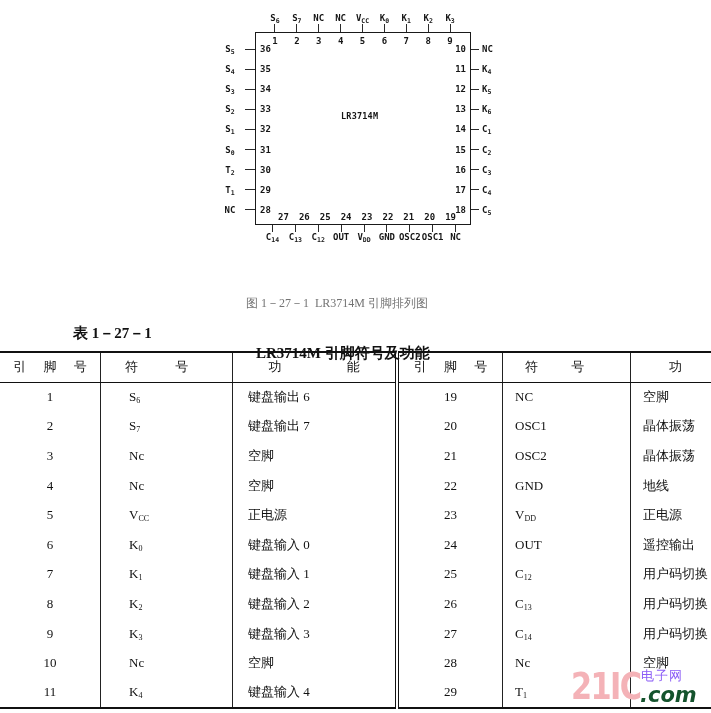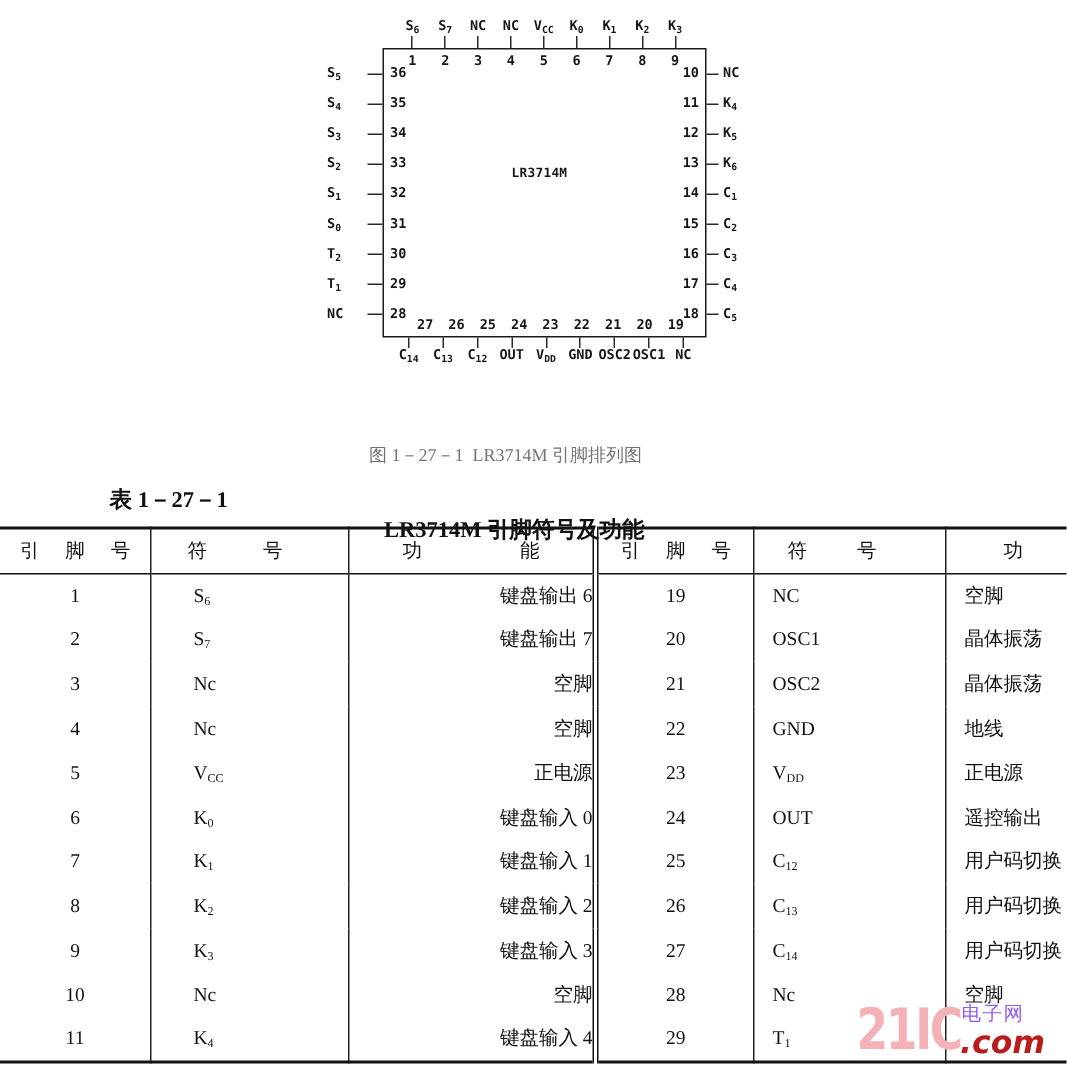--- a/index.html
+++ b/index.html
@@ -14,21 +14,21 @@
   .diag sub { font-size:6.5px; vertical-align:-2px; line-height:0; }
 
   .top-pins { position:absolute; left:264px; top:13px; display:flex; }
   .tp { width:21.9px; display:flex; flex-direction:column; align-items:center; }
   .tp .lbl { height:11px; line-height:11px; white-space:nowrap; }
   .tp .tick { width:1px; height:8px; background:#2a2a2a; }
   .tp .num { margin-top:4px; line-height:10px; }
 
   .left-pins { position:absolute; left:218px; top:39px; }
   .lp { height:20.1px; display:flex; align-items:center; }
-  .lp .lbl { width:24px; text-align:left; white-space:nowrap; }
+  .lp .lbl { width:24px; text-align:center; white-space:nowrap; }
   .lp .tick { width:10px; height:1px; background:#2a2a2a; margin-left:3px; }
   .lp .num { margin-left:5px; }
 
   .right-pins { position:absolute; left:446px; top:39px; }
   .rp { height:20.1px; display:flex; align-items:center; }
   .rp .num { width:20px; text-align:right; }
   .rp .tick { width:8px; height:1px; background:#2a2a2a; margin-left:5px; }
   .rp .lbl { margin-left:3px; white-space:nowrap; }
 
   .bottom-nums { position:absolute; left:273px; top:212px; display:flex; }
@@ -47,38 +47,38 @@
   
   table.pins { position:absolute; top:351px; left:0; width:711px; table-layout:fixed;
                border-collapse:collapse; border-top:2px solid #111; border-bottom:2px solid #111;
                font-size:13px; }
   table.pins td { padding:0; white-space:nowrap; overflow:hidden; }
   table.pins tr.head { height:30px; }
   table.pins tr.head td { border-bottom:1px solid #111; font-size:13px; }
   table.pins tr.row { height:29.6px; }
   .c1 { width:100px; text-align:center; border-right:1px solid #222; }
   .c2 { width:107px; padding-left:28px !important; border-right:1px solid #222; }
-  .c3 { width:162px; padding-left:15px !important; border-right:4px double #111;text-align:right; }
+  .c3 { width:162px; padding-left:15px !important; border-right:4px double #111; }
   .c4 { width:103px; text-align:center; border-right:1px solid #222; }
   .c5 { width:105px; padding-left:12px !important; border-right:1px solid #222; }
   .c6 { width:134px; padding-left:12px !important; }
   tr.head .c1, tr.head .c4 { word-spacing:14px; }
   tr.head .c2 { padding-left:24px !important; word-spacing:34px; }
   tr.head .c3 { text-align:center; padding-left:0 !important; word-spacing:62px; }
   tr.head .c5 { padding-left:22px !important; word-spacing:30px; }
   tr.head .c6 { padding-left:38px !important; word-spacing:52px; }
   table.pins sub { font-size:8px; vertical-align:-2px; line-height:0; }
 
   
   .wm-brand { position:absolute; left:571px; top:664px; font-family:"DejaVu Sans", sans-serif;
               font-weight:bold; font-size:38px; letter-spacing:-2px; color:#f4b2b7;
               transform:scaleX(0.8); transform-origin:left top; }
   .wm-cn { position:absolute; left:641px; top:667px; font-size:13px; color:#8b5cf6; letter-spacing:1px; }
   .wm-dom { position:absolute; left:640px; top:683px; font-family:"DejaVu Sans", sans-serif;
-            font-style:italic; font-weight:bold; font-size:21px; color:#b91c1c; }
+            font-style:italic; font-weight:bold; font-size:21px; color:#14532d; }
 </style>
 </head>
 <body>
 
 <div class="diag">
   <div class="chip-box"></div>
   <div class="chip-label">LR3714M</div>
 
   <div class="top-pins">
     <div class="tp">

